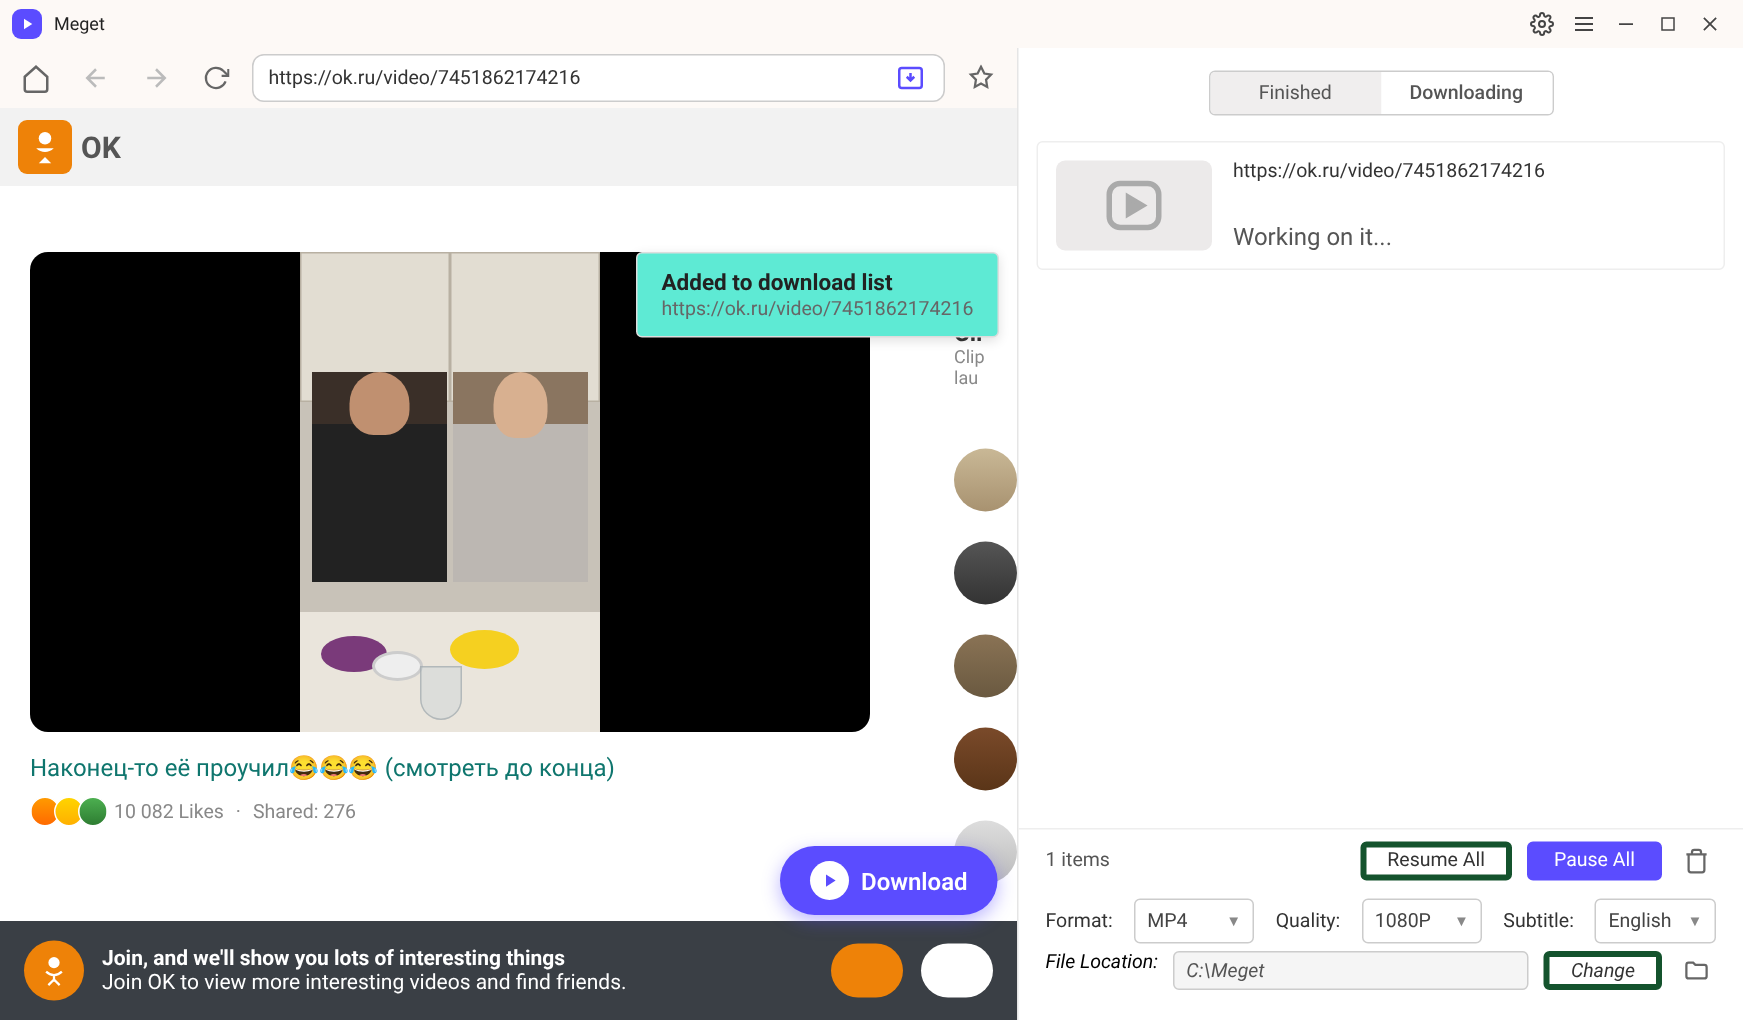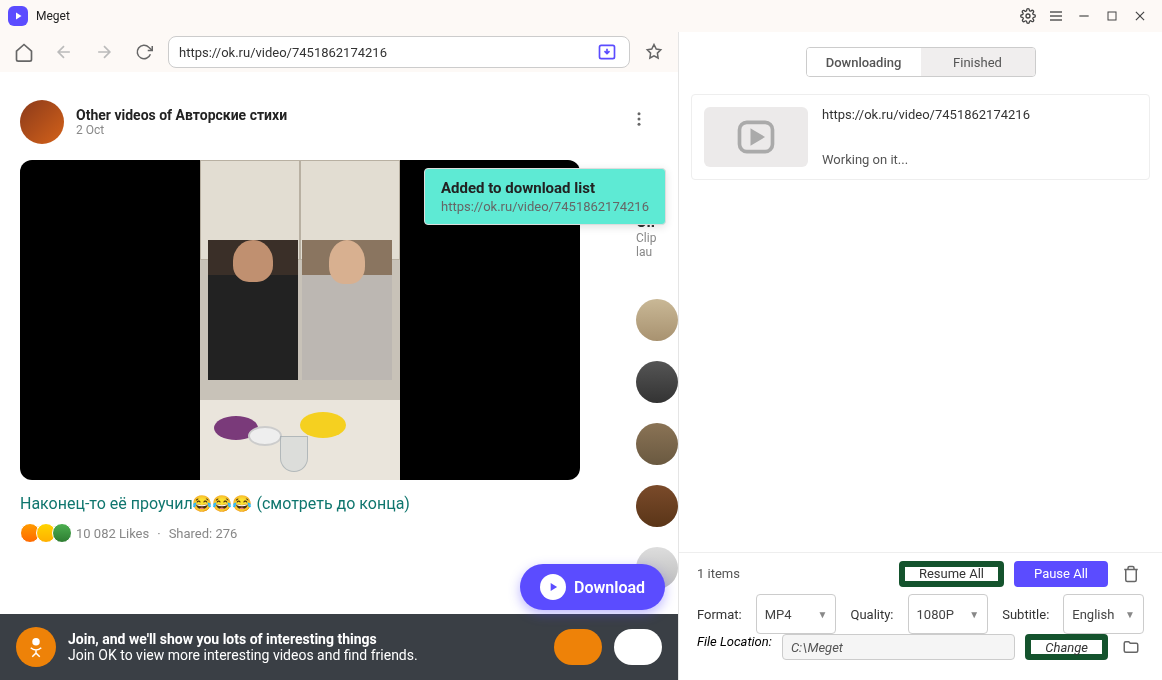--- a/index.html
+++ b/index.html
@@ -75,29 +75,29 @@
 .right-pane{width:484px;background:#fff;display:flex;flex-direction:column;border-left:1px solid #e5e5e5;}
 .tab-row{height:44px;display:flex;align-items:center;justify-content:center;margin-top:8px;}
 .tab-group{display:flex;border:1px solid #ccc;border-radius:4px;overflow:hidden;}
 .tab{width:114px;height:28px;display:flex;align-items:center;justify-content:center;font-size:13px;color:#555;background:#f0eeee;}
 .tab.active{background:#fff;font-weight:500;}
 .dl-list{flex:1;padding:10px 12px;overflow:auto;}
 .dl-item{display:flex;gap:14px;padding:12px;border:1px solid #eee;border-radius:4px;}
 .dl-thumb{width:104px;height:60px;background:#eceaea;border-radius:6px;display:flex;align-items:center;justify-content:center;color:#999;}
 .dl-info{flex:1;display:flex;flex-direction:column;justify-content:space-between;}
 .dl-url{font-size:13px;color:#333;word-break:break-all;}
-.dl-status{font-size:13px;color:#555;}
+.dl-status{font-size:16px;color:#555;}
 .action-row{height:42px;display:flex;align-items:center;padding:0 18px;gap:10px;border-top:1px solid #eee;}
 .items-count{font-size:13px;color:#555;flex:1;}
-.btn{height:26px;border-radius:4px;padding:0 14px;font-size:13px;display:flex;align-items:center;border:6px solid #14532d;background:#fff;color:#333;cursor:pointer;}
+.btn{height:26px;border-radius:4px;padding:0 14px;font-size:13px;display:flex;align-items:center;border:4px solid #14532d;background:#fff;color:#333;cursor:pointer;}
 .btn.primary{background:#5b4cff;color:#fff;border-color:#5b4cff;}
 .del-btn{width:26px;height:26px;display:flex;align-items:center;justify-content:center;color:#666;}
 .opt-row{height:40px;display:flex;align-items:center;padding:0 18px;gap:14px;font-size:13px;color:#333;}
 .opt-label{color:#333;}
-.select{height:40px;width:86px;border:1px solid #ccc;border-radius:4px;padding:0 8px;display:flex;align-items:center;justify-content:space-between;font-size:13px;color:#444;background:#fff;}
+.select{height:30px;width:86px;border:1px solid #ccc;border-radius:4px;padding:0 8px;display:flex;align-items:center;justify-content:space-between;font-size:13px;color:#444;background:#fff;}
 .loc-row{height:46px;display:flex;align-items:flex-start;padding:0 18px;gap:10px;font-size:13px;font-style:italic;}
 .loc-input{flex:1;height:26px;border:1px solid #ccc;border-radius:4px;padding:0 8px;background:#f5f5f5;color:#555;display:flex;align-items:center;}
 .chev{font-size:10px;color:#888;}
 </style>
 </head>
 <body>
 
 <div class="titlebar">
   <div class="app-icon">
     <svg viewBox="0 0 24 24" fill="#fff">
@@ -171,36 +171,33 @@
         </span>
       </div>
       <div class="pin-btn">
         <svg width="18" height="18" viewBox="0 0 24 24" fill="none" stroke="currentColor" stroke-width="2">
             <path d="M12 2l3 6 6 1-4.5 4.5 1 6.5-5.5-3-5.5 3 1-6.5L3 9l6-1z"></path>
           </svg>
       </div>
     </div>
 
     <div class="content-area">
-
-      <div class="post-card">
-        <div class="post-header">
-          <div class="avatar"></div>
-          <div class="post-meta">
-            <div class="post-author">Other videos of Авторские стихи</div>
-            <div class="post-date">2 Oct</div>
-          </div>
-          <div class="post-menu">
-            <svg width="18" height="18" viewBox="0 0 24 24" fill="currentColor">
-                <circle cx="12" cy="5" r="2"></circle>
-                <circle cx="12" cy="12" r="2"></circle>
-                <circle cx="12" cy="19" r="2"></circle>
+      <div class="ok-header">
+        <div class="ok-logo">
+          <div class="ok-icon">
+            <svg width="20" height="24" viewBox="0 0 24 28" fill="#fff">
+                <circle cx="12" cy="7" r="5"></circle>
+                <path d="M5 15c4 4 10 4 14 0M12 18v6m-5 3 5-5 5 5"></path>
               </svg>
           </div>
-        </div>
+          <span class="ok-text">OK</span>
+        </div>
+      </div>
+
+      <div class="post-card">
 
         <div class="video-box">
           <div class="video-frame">
             <div class="kitchen"></div>
             <div class="people">
                 <div class="person left"></div>
                 <div class="person right"></div>
               </div>
             <div class="table">
                 <div class="bowl purple"></div>
@@ -262,22 +259,22 @@
             </svg>
         </div>
         <span>Download</span>
       </div>
     </div>
   </div>
 
   <div class="right-pane">
     <div class="tab-row">
       <div class="tab-group">
+        <div class="tab">Finished</div>
         <div class="tab active">Downloading</div>
-        <div class="tab">Finished</div>
       </div>
     </div>
 
     <div class="dl-list">
       <div class="dl-item">
         <div class="dl-thumb">
           <svg width="44" height="44" viewBox="0 0 24 24" fill="none" stroke="#aaa" stroke-width="2">
               <rect x="3" y="4" width="18" height="16" rx="4"></rect>
               <path d="M10 9l5 3-5 3z" fill="#aaa"></path>
             </svg>

